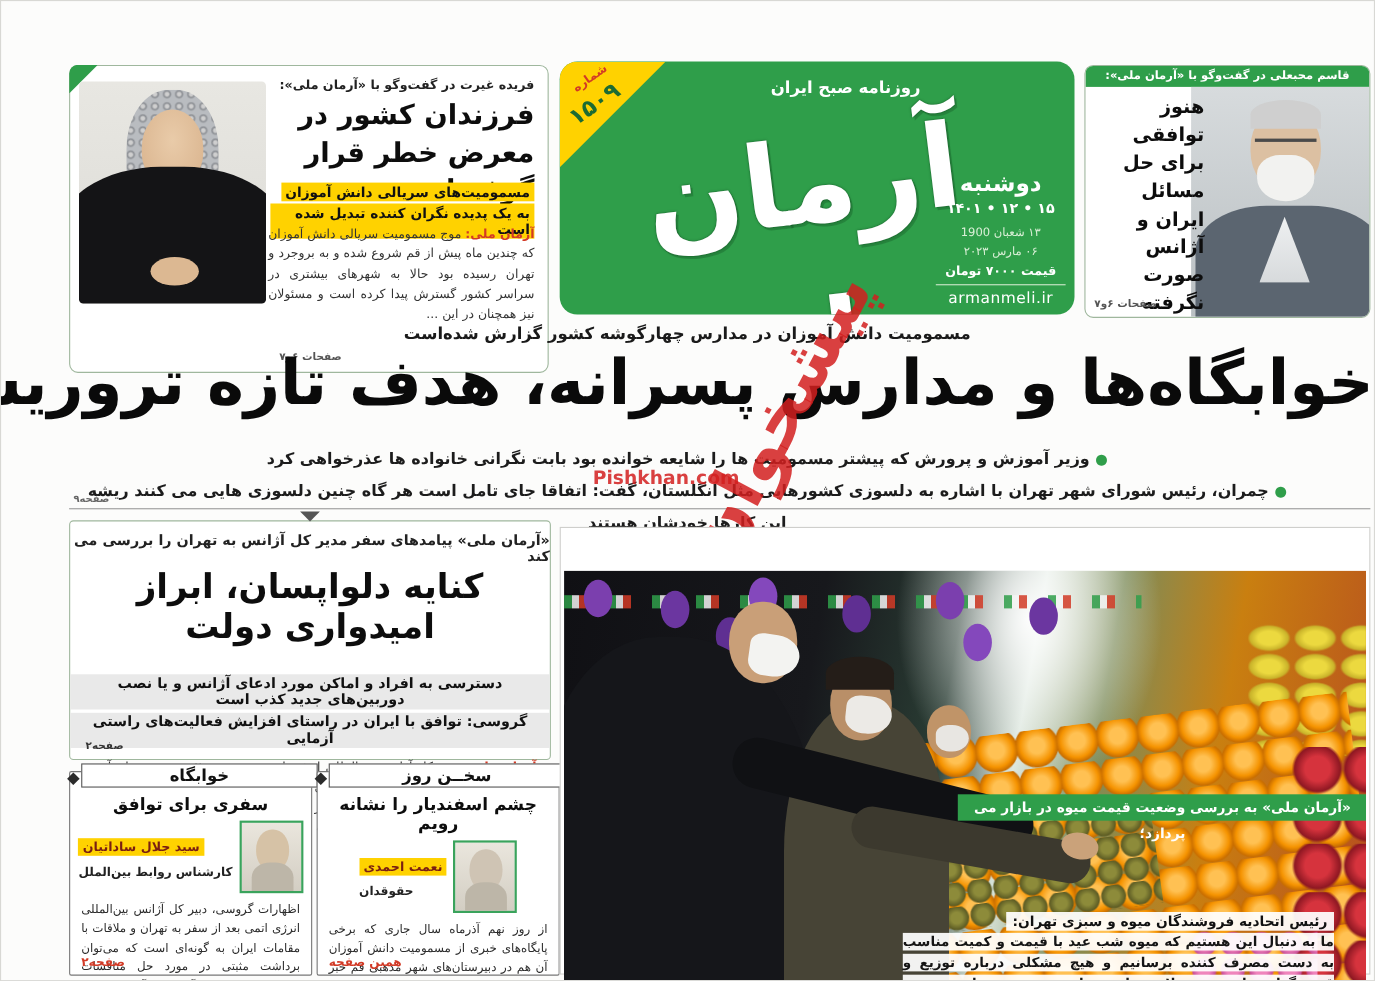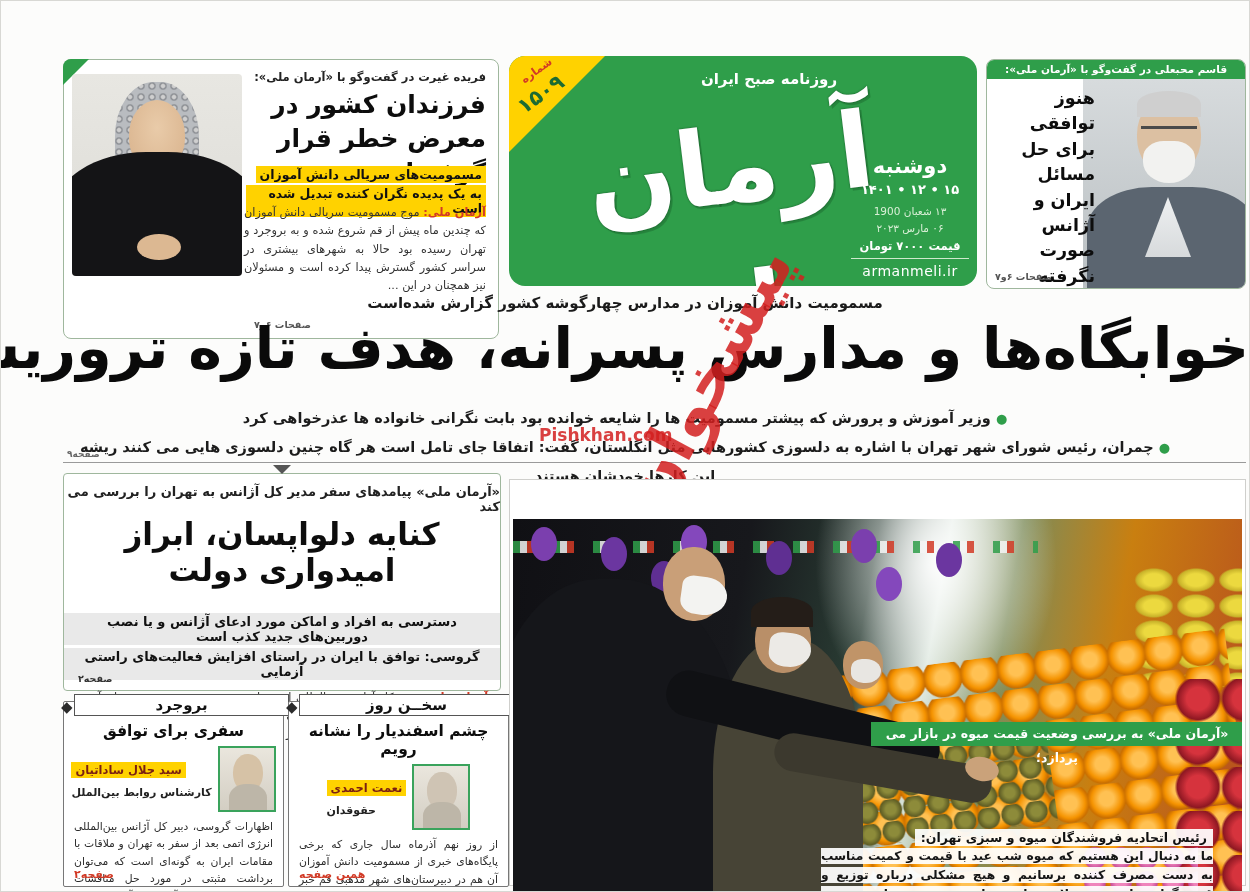--- a/index.html
+++ b/index.html
@@ -299,21 +299,21 @@
     <div class="story3-body">
       <span class="lead-red">آرمان ملی:</span>
       <span>مدیر کل آژانس بین‌المللی انرژی اتمی در سفری ۲ روزه به تهران آمد و پس از ملاقات با رئیس سازمان انرژی اتمی کشورمان و مذاکره بر سر برخی موارد مورد اختلاف میان ایران و آژانس و توافق بر سر موضوعاتی با اسلامی در نهایت با دیدار وزیر امور خارجه و رئیس جمهور تهران را به مقصد وین ترک کرد تا در وین پاسخگوی خبرنگاران ...</span>
     </div>
     <div class="pageref story3-page">صفحه۲</div>
   </div>
 
   <div class="col col-note">
     <div class="col-head">
       <span class="diam">◆</span>
-      <span>بروجرد</span>
+      <span>خوابگاه</span>
     </div>
     <div class="col-title">سفری برای توافق</div>
     <div class="author-row">
       <div class="portrait"></div>
       <div class="author-meta">
         <span class="author-name">سید جلال ساداتیان</span><br>
         <span class="author-role">کارشناس روابط بین‌الملل</span>
       </div>
     </div>
     <div class="col-body">اظهارات گروسی، دبیر کل آژانس بین‌المللی انرژی اتمی بعد از سفر به تهران و ملاقات با مقامات ایران به گونه‌ای است که می‌توان برداشت مثبتی در مورد حل مناقشات هسته‌ای بین ایران و آژانس از آن داشت. از این منظر که قرار است تهران اجازه یادمانی به آژانس در زمینه بازرسی از مراکز هسته‌ای...</div>

